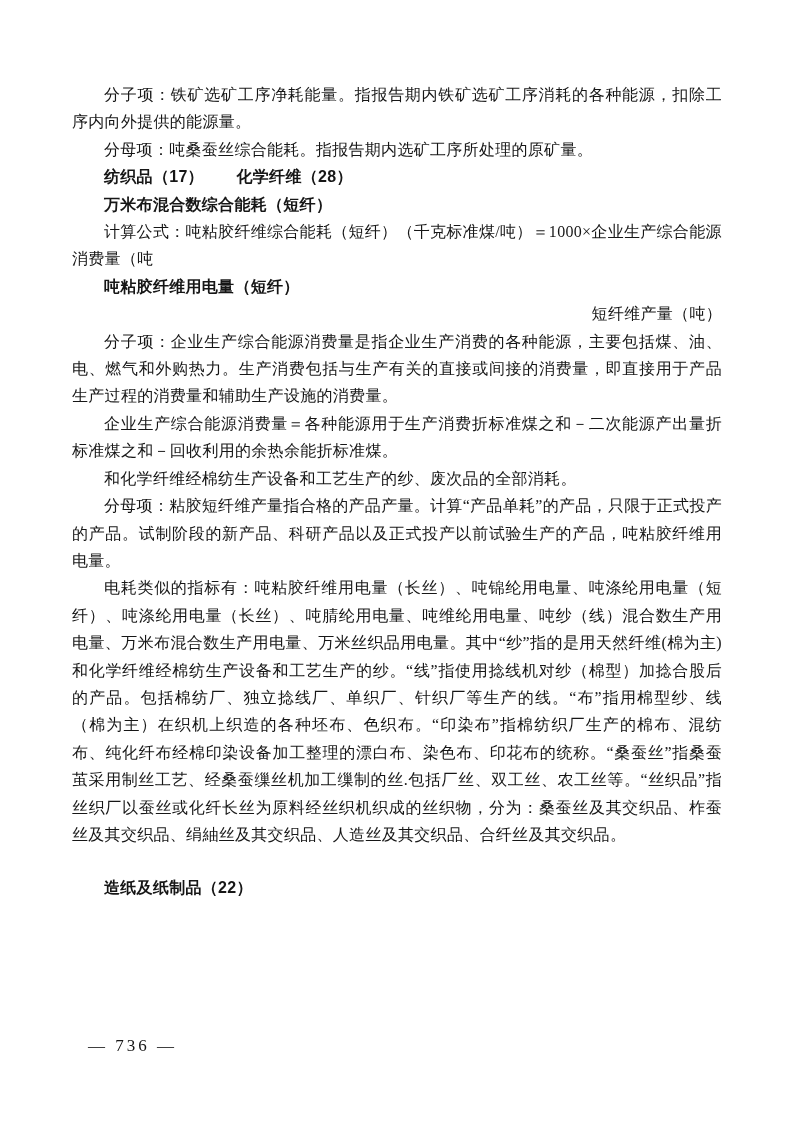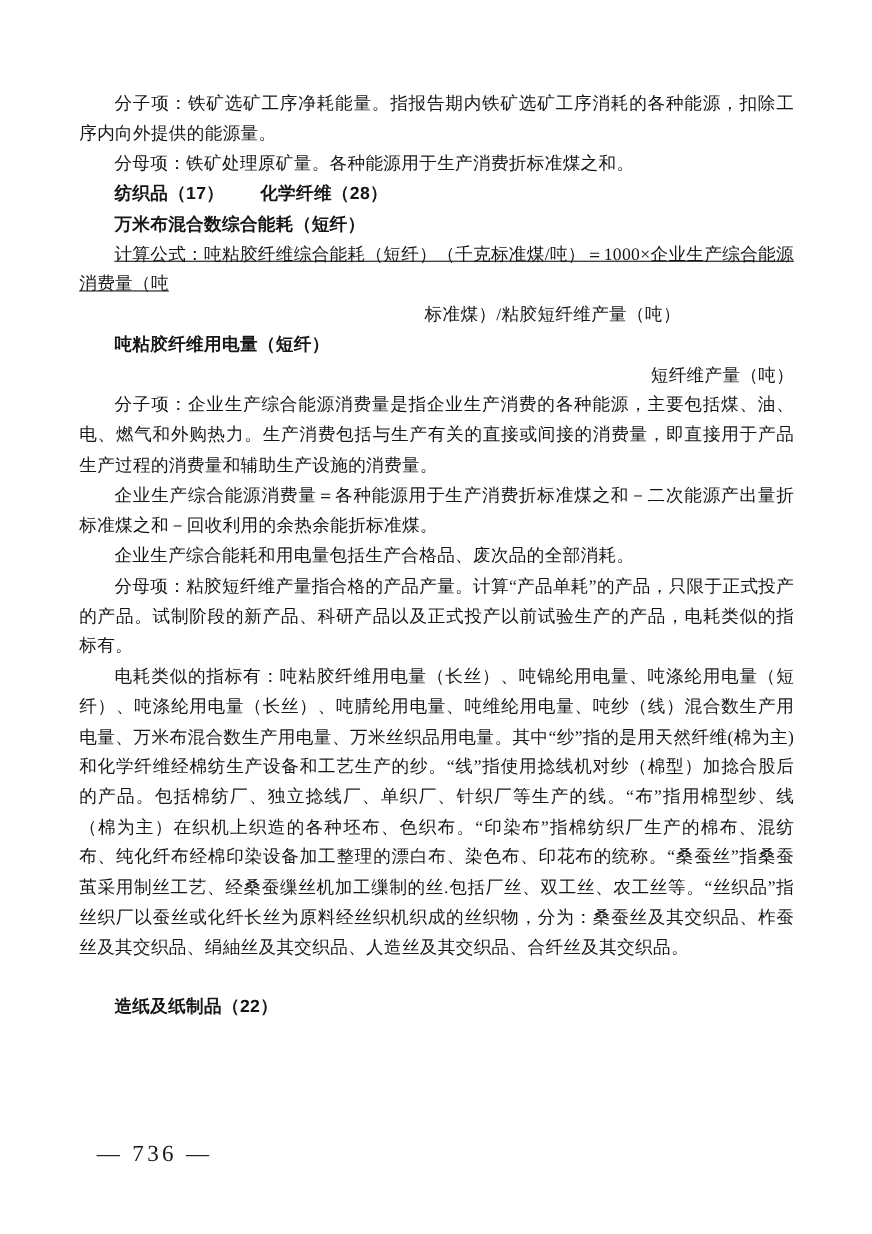--- a/index.html
+++ b/index.html
@@ -36,75 +36,73 @@
     text-indent: 2em;
     font-weight: bold;
     font-family: "Liberation Sans", sans-serif;
     letter-spacing: 0.3px;
   }
   .formula-line1 {
     margin: 0;
     text-indent: 2em;
     text-align: left;
     letter-spacing: 0.3px;
-    text-decoration: underline;
   }
   .formula-cont-a {
     margin: 0 0 0 314px;
     text-indent: 0;
     text-align: left;
     letter-spacing: 0.3px;
   }
   .formula-cont-b {
     margin: 0 0 0 284px;
     text-indent: 0;
     text-align: right;
     letter-spacing: 0.3px;
   }
   .gap-before {
     margin-top: 26px;
   }
   .footer-page-number {
     position: absolute;
     left: 88px;
     top: 1036px;
-    font-size: 21px;
+    font-size: 17px;
     letter-spacing: 3px;
     font-family: "Liberation Serif", serif;
     color: #161616;
   }
 </style>
 </head>
 <body>
 
 <div class="page">
 
   <p class="para">分子项：铁矿选矿工序净耗能量。指报告期内铁矿选矿工序消耗的各种能源，扣除工序内向外提供的能源量。</p>
 
-  <p class="para">分母项：铁矿处理原矿量。各种能源用于生产消费折标准煤之和。</p>
+  <p class="para">分母项：吨桑蚕丝综合能耗。指报告期内选矿工序所处理的原矿量。</p>
 
   <p class="heading">纺织品（17）　　化学纤维（28）</p>
 
   <p class="heading">万米布混合数综合能耗（短纤）</p>
 
   <p class="formula-line1">计算公式：吨粘胶纤维综合能耗（短纤）（千克标准煤/吨）＝1000×企业生产综合能源消费量（吨</p>
-  <p class="formula-cont-a">标准煤）/粘胶短纤维产量（吨）</p>
 
   <p class="heading">吨粘胶纤维用电量（短纤）</p>
 
   <p class="formula-cont-b">短纤维产量（吨）</p>
 
   <p class="para">分子项：企业生产综合能源消费量是指企业生产消费的各种能源，主要包括煤、油、电、燃气和外购热力。生产消费包括与生产有关的直接或间接的消费量，即直接用于产品生产过程的消费量和辅助生产设施的消费量。</p>
 
   <p class="para">企业生产综合能源消费量＝各种能源用于生产消费折标准煤之和－二次能源产出量折标准煤之和－回收利用的余热余能折标准煤。</p>
 
 
-  <p class="para">企业生产综合能耗和用电量包括生产合格品、废次品的全部消耗。</p>
+  <p class="para">和化学纤维经棉纺生产设备和工艺生产的纱、废次品的全部消耗。</p>
 
-  <p class="para">分母项：粘胶短纤维产量指合格的产品产量。计算“产品单耗”的产品，只限于正式投产的产品。试制阶段的新产品、科研产品以及正式投产以前试验生产的产品，电耗类似的指标有。</p>
+  <p class="para">分母项：粘胶短纤维产量指合格的产品产量。计算“产品单耗”的产品，只限于正式投产的产品。试制阶段的新产品、科研产品以及正式投产以前试验生产的产品，吨粘胶纤维用电量。</p>
 
 
   <p class="para">电耗类似的指标有：吨粘胶纤维用电量（长丝）、吨锦纶用电量、吨涤纶用电量（短纤）、吨涤纶用电量（长丝）、吨腈纶用电量、吨维纶用电量、吨纱（线）混合数生产用电量、万米布混合数生产用电量、万米丝织品用电量。其中“纱”指的是用天然纤维(棉为主)和化学纤维经棉纺生产设备和工艺生产的纱。“线”指使用捻线机对纱（棉型）加捻合股后的产品。包括棉纺厂、独立捻线厂、单织厂、针织厂等生产的线。“布”指用棉型纱、线（棉为主）在织机上织造的各种坯布、色织布。“印染布”指棉纺织厂生产的棉布、混纺布、纯化纤布经棉印染设备加工整理的漂白布、染色布、印花布的统称。“桑蚕丝”指桑蚕茧采用制丝工艺、经桑蚕缫丝机加工缫制的丝.包括厂丝、双工丝、农工丝等。“丝织品”指丝织厂以蚕丝或化纤长丝为原料经丝织机织成的丝织物，分为：桑蚕丝及其交织品、柞蚕丝及其交织品、绢紬丝及其交织品、人造丝及其交织品、合纤丝及其交织品。</p>
 
   <p class="heading gap-before">造纸及纸制品（22）</p>
 
 </div>
 
 <div class="footer-page-number">— 736 —</div>
 

